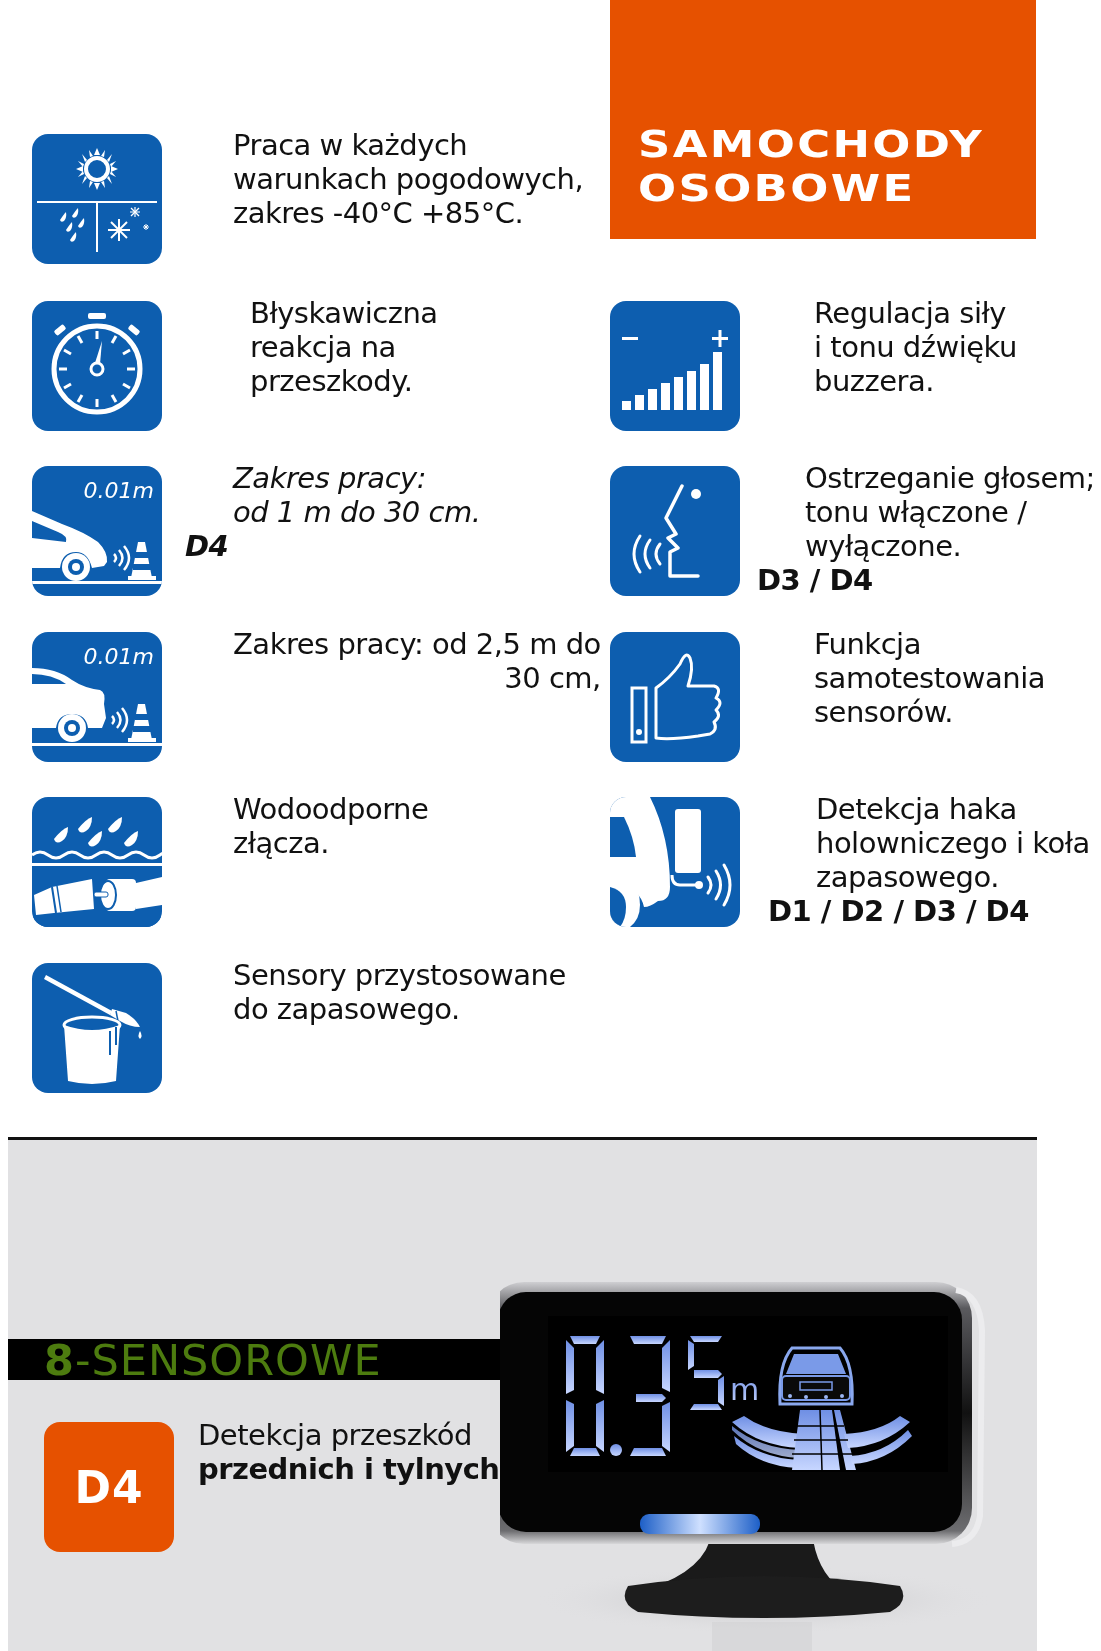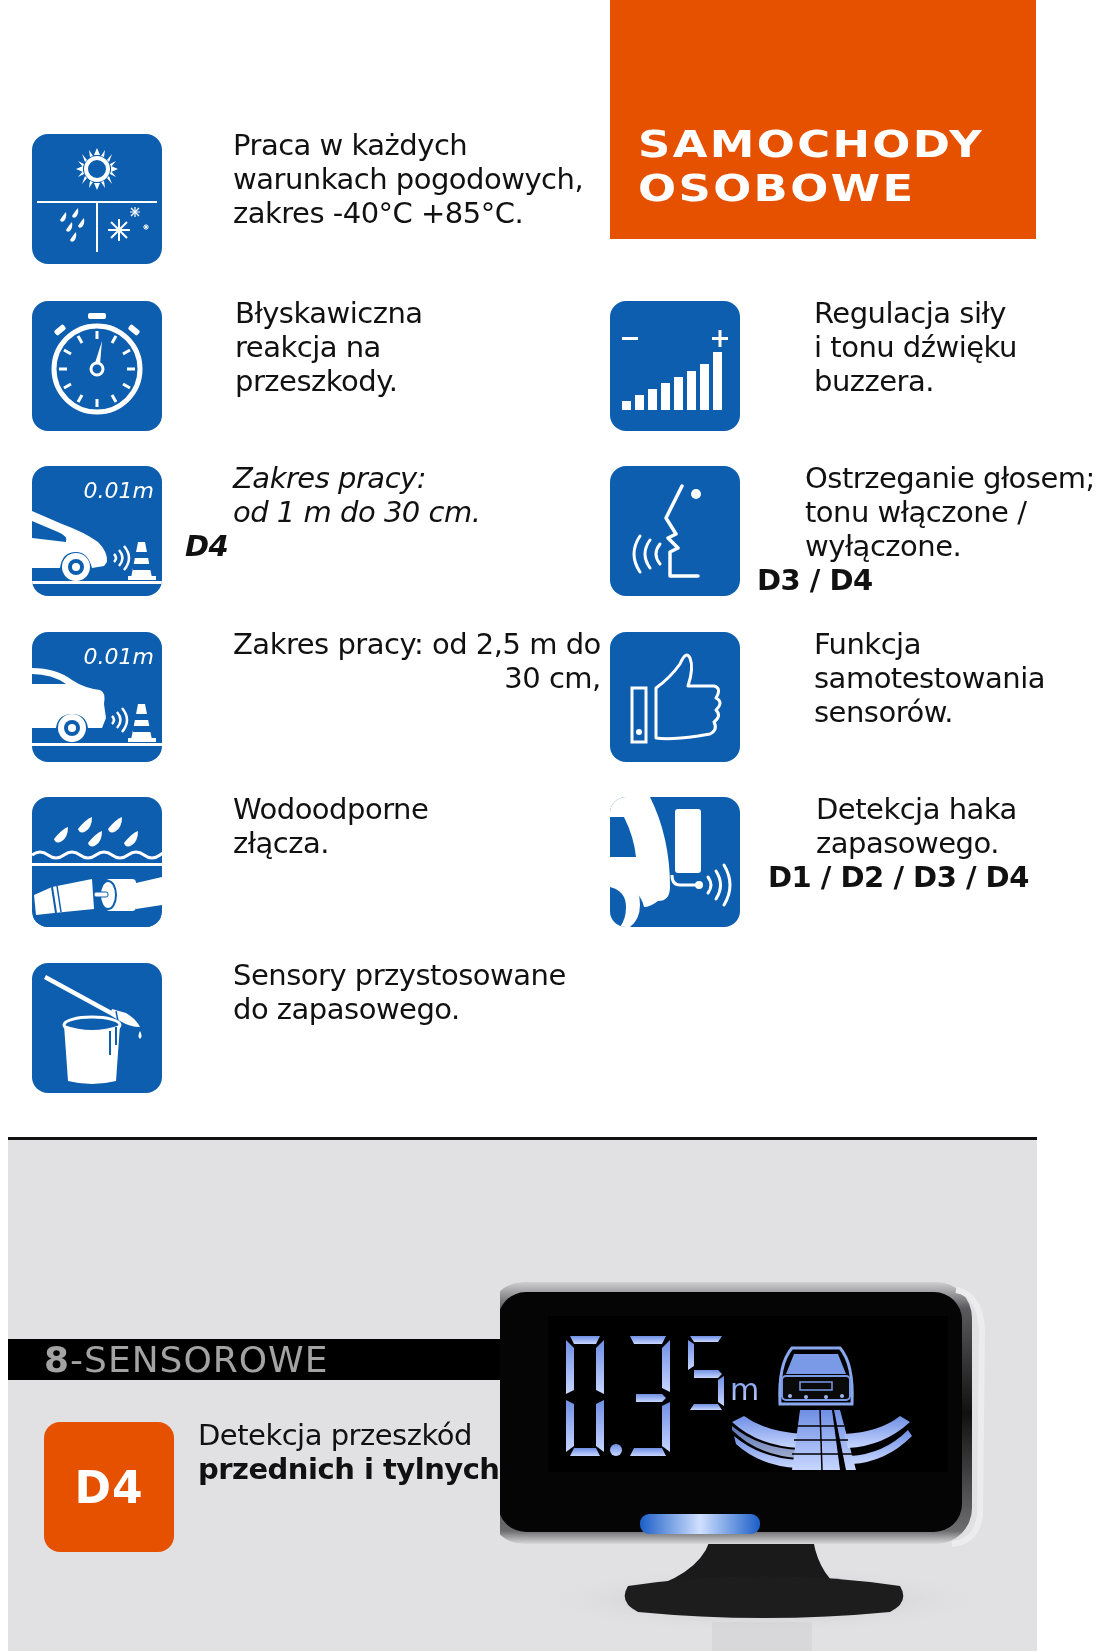--- a/index.html
+++ b/index.html
@@ -33,21 +33,21 @@
   .feat-text .bold { font-weight: bold; display: block; }
   .feat-text span.line { display: block; white-space: nowrap; margin-left: 48px; }
   .gray-panel {
     left: 8px; top: 1137px; width: 1029px; height: 514px;
     background: #E1E1E3; border-top: 3px solid #111;
   }
   .sensor-bar {
     left: 8px; top: 1339px; width: 497px; height: 41px; background: #000;
   }
   .sensor-bar-text {
-    position: absolute; left: 36px; top: 2px; color: #a3a3a3; font-size: 36px; line-height: 38px;
+    position: absolute; left: 36px; top: 2px; color: #4d7c0f; font-size: 43px; line-height: 38px;
     font-family: "DejaVu Sans", sans-serif; letter-spacing: 1px;
   }
   .sensor-bar-text b { font-weight: 900; }
   .d4-badge {
     left: 44px; top: 1422px; width: 130px; height: 130px;
     background: #E65100; border-radius: 16px;
   }
   .d4-badge-text {
     position: absolute; left: 0; right: 0; top: 40px; text-align: center;
     color: #fff; font-weight: bold; font-size: 44px;
@@ -148,21 +148,21 @@
         <line x1="98" y1="49" x2="91" y2="53"></line>
       <line x1="32" y1="87" x2="39" y2="83"></line>
         <line x1="98" y1="87" x2="91" y2="83"></line>
       <line x1="46" y1="101" x2="50" y2="94"></line>
         <line x1="84" y1="101" x2="80" y2="94"></line>
     </g>
     <circle cx="65" cy="68" r="6" fill="none" stroke="#fff" stroke-width="3"></circle>
     <path d="M63 62 L70 40 L68 63 z" fill="#fff"></path>
   </svg>
 </div>
-<div class="feat-text" style="left:187px;top:296px;">
+<div class="feat-text" style="left:202px;top:296px;">
   <span class="line">Błyskawiczna</span>
   <span class="line">reakcja na</span>
   <span class="line">przeszkody.</span>
 </div>
 
 <div class="icon" style="left:32px;top:466px;">
   <svg viewBox="0 0 130 130">
     <text x="122" y="32" fill="#fff" font-size="22" font-style="italic" text-anchor="end" font-family="DejaVu Sans, sans-serif">0.01m</text>
     <path d="M0 45 L30 58 Q52 66 66 76 Q76 86 75 96 L72 100 L60 102 Q56 86 44 86 Q30 86 28 102 L0 102 Z" fill="#fff"></path>
     <circle cx="44" cy="101" r="14" fill="#fff"></circle>
@@ -318,20 +318,21 @@
     <circle cx="89" cy="88" r="4" fill="#fff"></circle>
     <g fill="none" stroke="#fff" stroke-width="3" stroke-linecap="round">
       <path d="M98 80 q6 8 0 16"></path>
         <path d="M106 74 q9 14 0 28"></path>
         <path d="M114 68 q12 20 0 40"></path>
     </g>
   </svg>
 </div>
 <div class="feat-text" style="left:768px;top:792px;">
   <span class="line">Detekcja haka</span>
+  <span class="line">holowniczego i koła</span>
   <span class="line">zapasowego.</span>
   <span class="bold">D1 / D2 / D3 / D4</span>
 </div>
 
 <div class="abs gray-panel"></div>
 
 <div class="abs sensor-bar">
   <div class="sensor-bar-text"><b>8</b><span>-SENSOROWE</span></div>
 </div>
 

